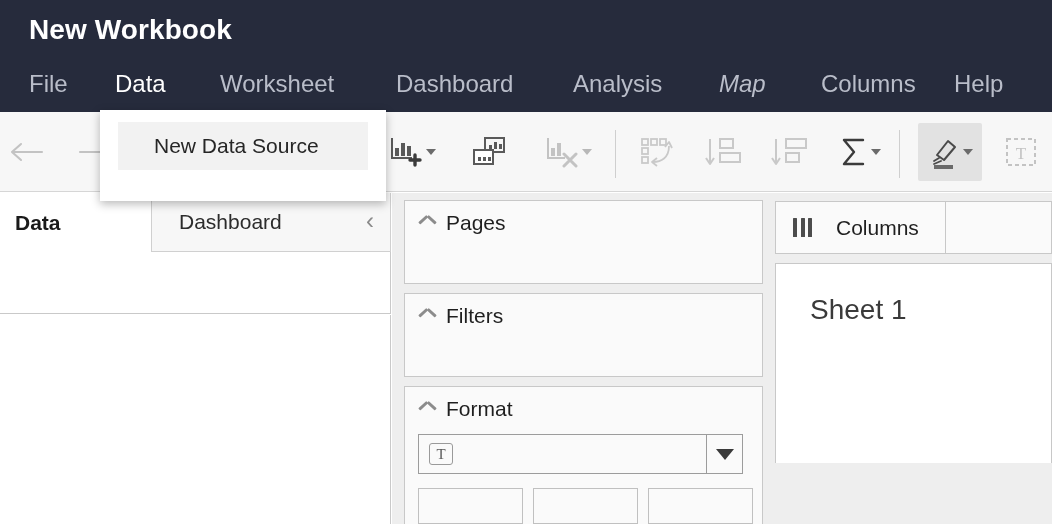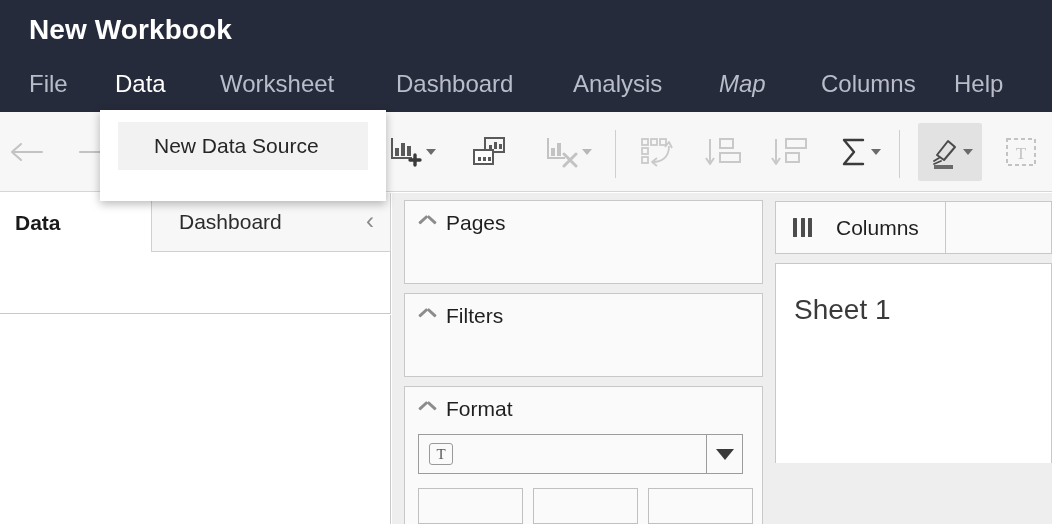--- a/index.html
+++ b/index.html
@@ -313,21 +313,21 @@
   .ico-rows i:nth-child(1) { width: 21px; }
   .ico-rows i:nth-child(2) { width: 21px; }
   .ico-rows i:nth-child(3) { width: 21px; }
 
   .sheet-area {
     margin-top: 4px;
     height: 200px;
     background: #ffffff;
     border: 1px solid #c8c8c8;
     border-bottom: none;
-    padding: 32px 0 0 18px;
+    padding: 32px 0 0 34px;
   }
   .sheet-title {
     font-size: 28px;
     color: #3a3a3a;
     line-height: 1;
   }
 
   
   .menu-popup {
     position: absolute;

